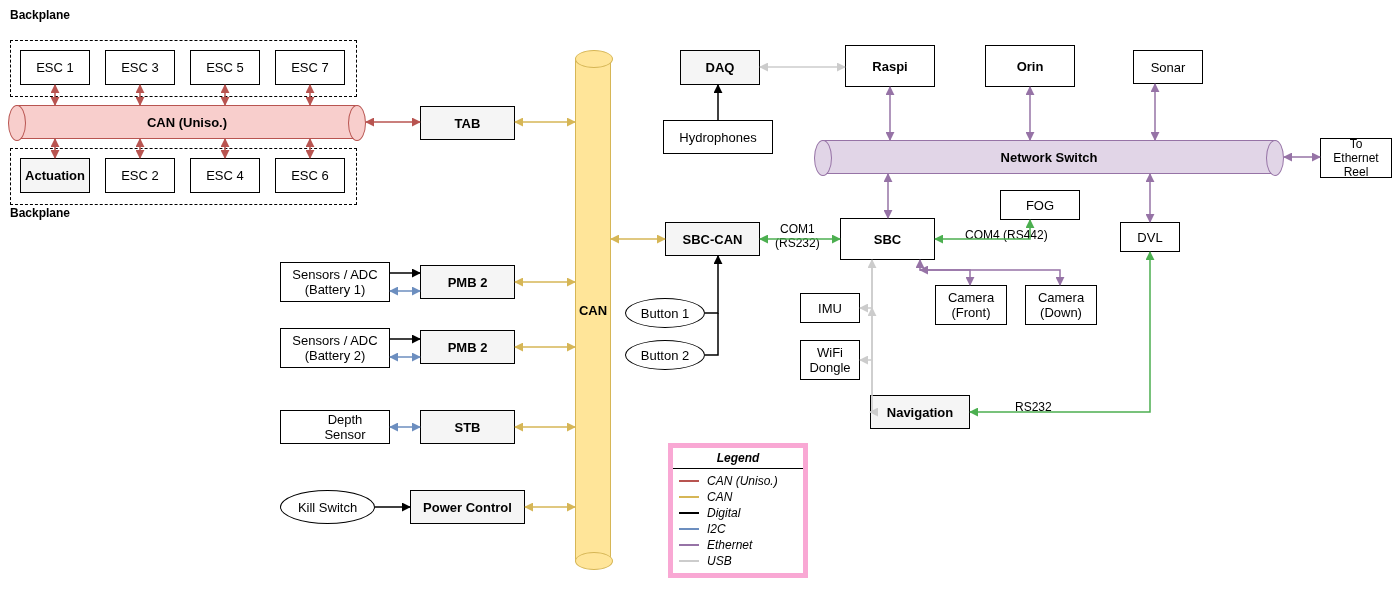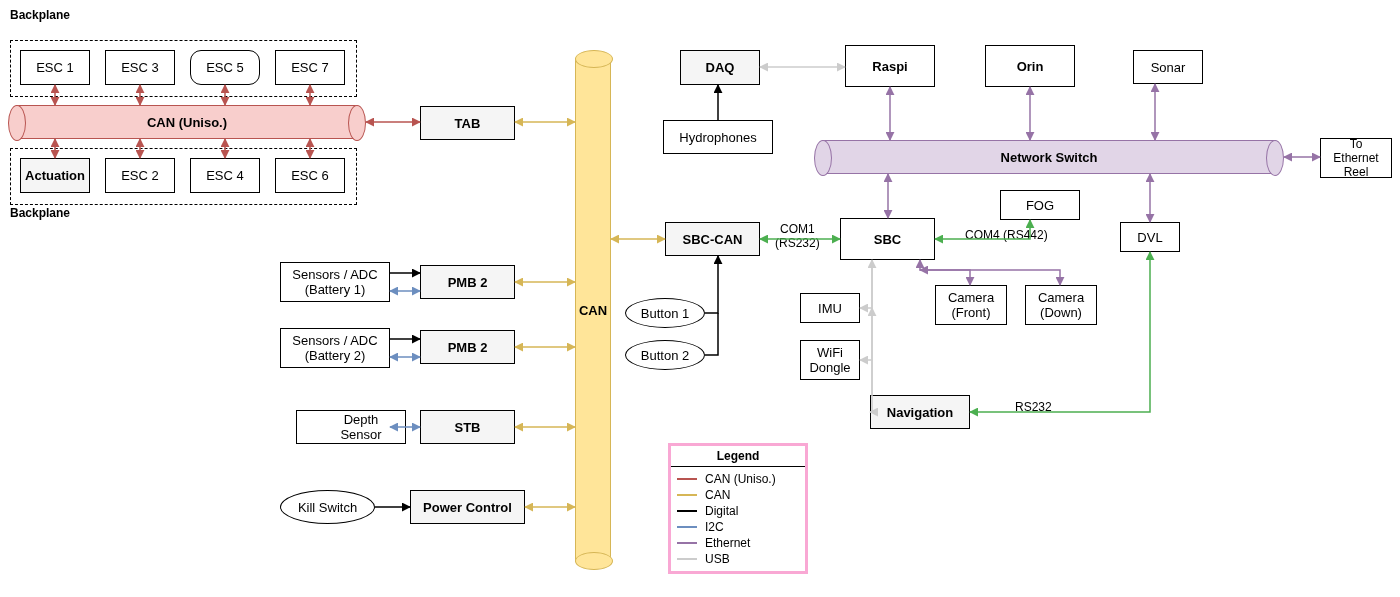--- a/index.html
+++ b/index.html
@@ -66,24 +66,25 @@
   .bus-yellow .cap  { background: #ffe599; border-color: #d6b656; }
   
   .bus-purple .body { background: #e1d5e7; border-color: #9673a6; }
   .bus-purple .cap  { background: #e1d5e7; border-color: #9673a6; }
 
   svg.wires { position: absolute; left: 0; top: 0; width: 1400px; height: 597px; pointer-events: none; }
 
   
   .legend {
     position: absolute;
-    border: 3px solid #f9a8d4;
+    border: 5px solid #f9a8d4;
     background: #fff;
     font-size: 12px;
     box-sizing: border-box;
+    font-style: italic;
   }
   .legend .hdr {
     font-weight: bold;
     text-align: center;
     border-bottom: 1px solid #000;
     padding: 3px 0;
   }
   .legend .rows { padding: 4px 6px; }
   .legend .row { display: flex; align-items: center; gap: 8px; padding: 1px 0; }
   .legend .swatch { width: 20px; height: 0; border-top: 2px solid; }
@@ -94,21 +95,21 @@
 <div id="stage">
 
   <div class="backplane-label" style="left:10px; top:8px;">Backplane</div>
   <div class="backplane-group" style="left:10px; top:40px; width:345px; height:55px;"></div>
 
   <div class="backplane-group" style="left:10px; top:148px; width:345px; height:55px;"></div>
   <div class="backplane-label" style="left:10px; top:206px;">Backplane</div>
 
   <div class="node" style="left:20px; top:50px; width:70px; height:35px;">ESC 1</div>
   <div class="node" style="left:105px; top:50px; width:70px; height:35px;">ESC 3</div>
-  <div class="node" style="left:190px; top:50px; width:70px; height:35px;border-radius:11px;">ESC 5</div>
+  <div class="node" style="left:190px; top:50px; width:70px; height:35px;">ESC 5</div>
   <div class="node" style="left:275px; top:50px; width:70px; height:35px;">ESC 7</div>
 
   <div class="node shaded bold" style="left:20px; top:158px; width:70px; height:35px;">Actuation</div>
   <div class="node" style="left:105px; top:158px; width:70px; height:35px;">ESC 2</div>
   <div class="node" style="left:190px; top:158px; width:70px; height:35px;">ESC 4</div>
   <div class="node" style="left:275px; top:158px; width:70px; height:35px;">ESC 6</div>
 
   <div class="bus bus-red" style="left:8px; top:105px; width:358px; height:34px;">
     <div class="body" style="left:8px; top:0; right:8px; bottom:0;"></div>
     <div class="cap" style="left:0; top:0; width:16px; height:34px;"></div>
@@ -126,21 +127,21 @@
   </div>
 
   <div class="node" style="left:280px; top:262px; width:110px; height:40px; white-space:pre-line;">Sensors / ADC
 (Battery 1)</div>
   <div class="node shaded bold" style="left:420px; top:265px; width:95px; height:34px;">PMB 2</div>
 
   <div class="node" style="left:280px; top:328px; width:110px; height:40px; white-space:pre-line;">Sensors / ADC
 (Battery 2)</div>
   <div class="node shaded bold" style="left:420px; top:330px; width:95px; height:34px;">PMB 2</div>
 
-  <div class="node" style="left:296px; top:410px; width:110px; height:34px;padding-left:26px;">Depth Sensor</div>
+  <div class="node" style="left:280px; top:410px; width:110px; height:34px;padding-left:26px;">Depth Sensor</div>
   <div class="node shaded bold" style="left:420px; top:410px; width:95px; height:34px;">STB</div>
 
   <div class="node ellipse" style="left:280px; top:490px; width:95px; height:34px;">Kill Switch</div>
   <div class="node shaded bold" style="left:410px; top:490px; width:115px; height:34px;">Power Control</div>
 
   <div class="node shaded bold" style="left:665px; top:222px; width:95px; height:34px;">SBC-CAN</div>
   <div class="node ellipse" style="left:625px; top:298px; width:80px; height:30px;">Button 1</div>
   <div class="node ellipse" style="left:625px; top:340px; width:80px; height:30px;">Button 2</div>
 
   <div class="node shaded bold" style="left:680px; top:50px; width:80px; height:35px;">DAQ</div>

